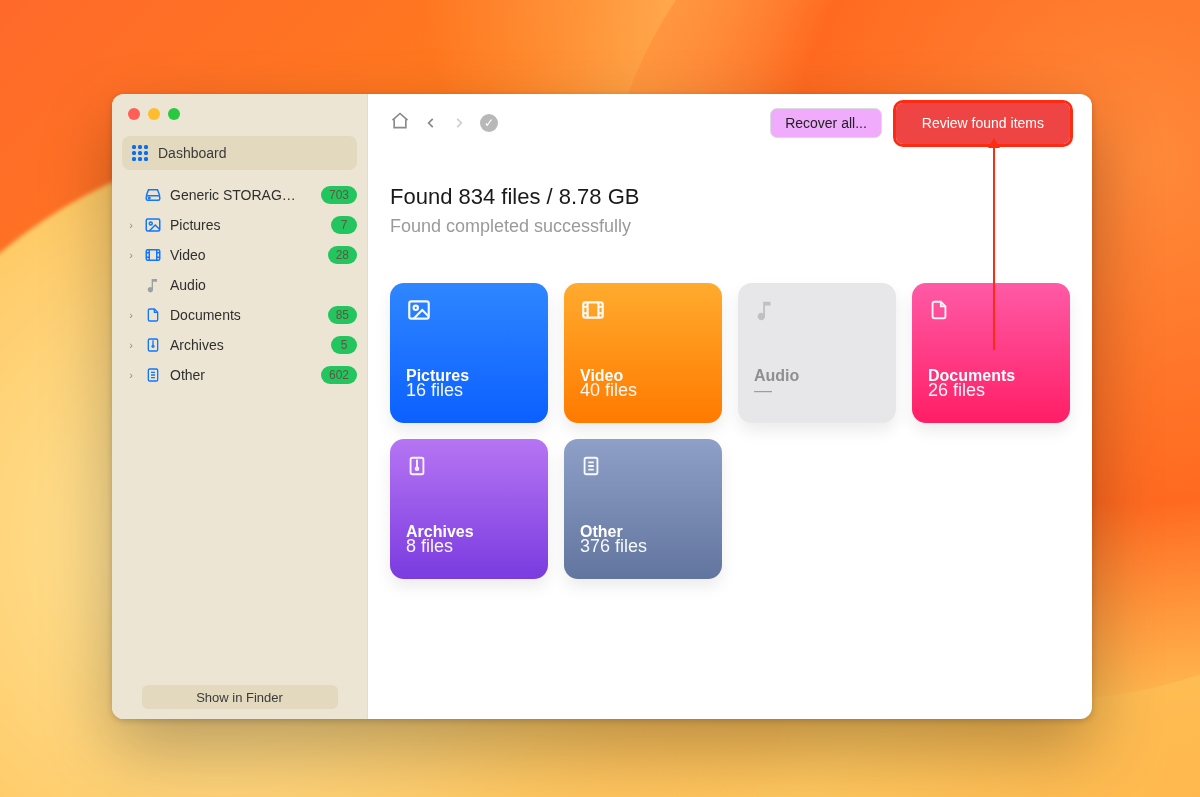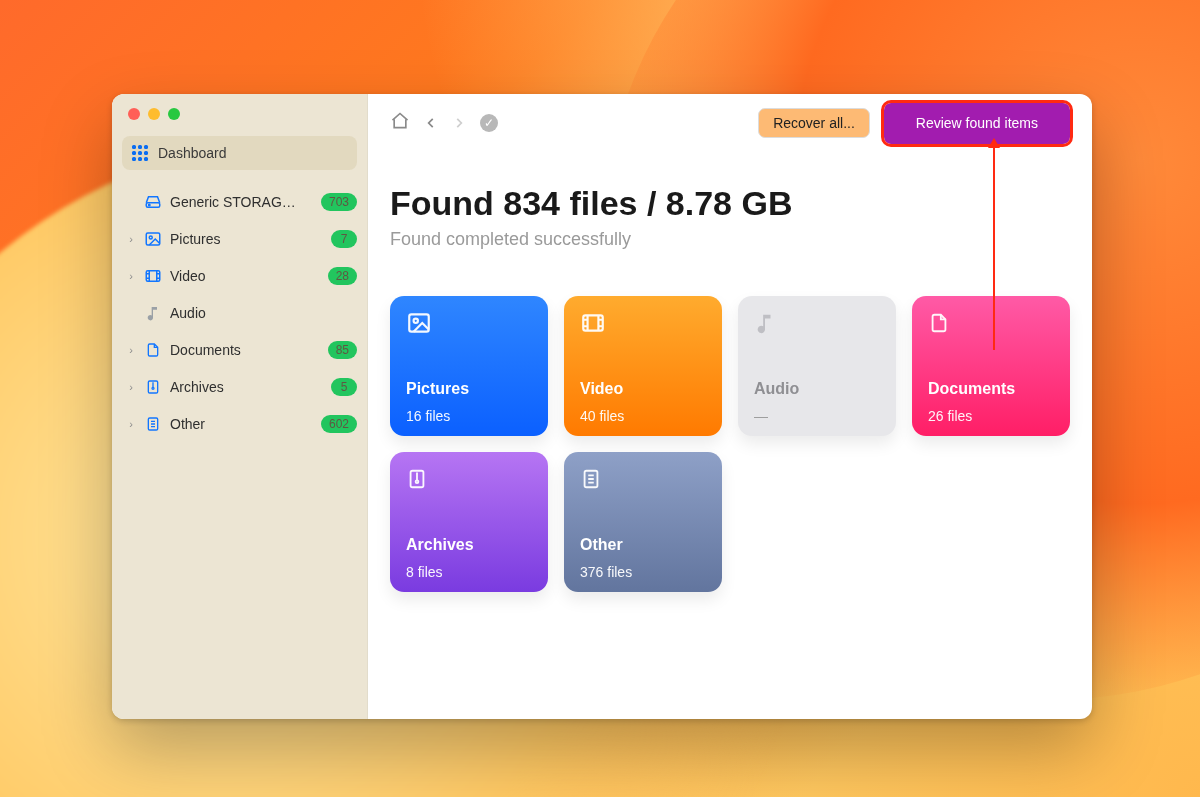--- a/index.html
+++ b/index.html
@@ -45,21 +45,21 @@
     margin: 6px 10px 10px 10px; height:34px; border-radius:8px; background:#e2d9bf;
     display:flex; align-items:center; gap:10px; padding:0 10px; color:#3a3a3a; font-size:14px;
   }
   .dash .grid {
     width:16px; height:16px; display:grid; grid-template-columns:repeat(3,1fr); grid-template-rows:repeat(3,1fr); gap:1.5px;
   }
   .dash .grid span{background:#0a6df2; border-radius:1.5px;}
 
   .section-title { padding: 6px 16px 4px 16px; color:#9b927d; font-size:12px; }
 
-  .item { display:flex; align-items:center; gap:8px; padding:6px 10px 6px 14px; font-size:14px; color:#2f2f2f;margin-top:7px; }
+  .item { display:flex; align-items:center; gap:8px; padding:6px 10px 6px 14px; font-size:14px; color:#2f2f2f; }
   .item .chev { width:10px; color:#8c8c8c; font-size:11px; text-align:center; }
   .item .label { flex:1; white-space:nowrap; overflow:hidden; text-overflow:ellipsis; }
   .item .badge { min-width:26px; padding:0 8px; height:18px; border-radius:9px; background:#22c55e; color:#5f5842; font-size:12px; display:flex; align-items:center; justify-content:center; }
   .ic { width:18px; height:18px; display:flex; align-items:center; justify-content:center; color:#1276ff; }
   .ic svg{ display:block; }
   .ic.gray { color:#9aa0a6; }
 
   .sidebar-footer {
     position:absolute; left:0; right:0; bottom:10px; display:flex; justify-content:center;
   }
@@ -70,39 +70,39 @@
   
   .main { flex:1; display:flex; flex-direction:column; padding: 14px 22px 18px 22px; position:relative; }
   .toolbar { display:flex; align-items:center; gap:14px; height:30px; }
   .toolbar .nav { display:flex; align-items:center; gap:16px; color:#8a8a8a; }
   .toolbar .home { color:#8a8a8a; }
   .toolbar .check {
     width:18px; height:18px; border-radius:50%; background:#b8b8b8; display:flex; align-items:center; justify-content:center; color:#fff; font-size:12px;
   }
   .toolbar .spacer { flex:1; }
   .btn-outline {
-    height:30px; padding:0 14px; border-radius:7px; border:1px solid #dcdcdc; background:#fdba74; color:#222; font-size:14px;
+    height:30px; padding:0 14px; border-radius:7px; border:1px solid #dcdcdc; background:#f0abfc; color:#222; font-size:14px;
   }
   .btn-primary-wrap { position:relative; }
   .btn-primary {
-    height:41px; padding:0 30px; border-radius:7px; background:#a21caf; color:#fff; font-size:14px; border:2px solid transparent;
+    height:41px; padding:0 24px; border-radius:7px; background:#ef4444; color:#fff; font-size:14px; border:2px solid transparent;
   }
   .btn-primary.highlight { outline:3px solid #ff2a12; outline-offset:0; border-radius:7px; }
 
-  .title { margin-top: 46px; font-size:34px; font-weight:700; color:#1a1a1a; }
+  .title { margin-top: 46px; font-size:22px; font-weight:400; color:#1a1a1a; }
   .subtitle { margin-top: 6px; font-size:18px; color:#9a9a9a; }
 
   .tiles { margin-top: 46px; display:grid; grid-template-columns: repeat(4, 158px); grid-auto-rows: 140px; gap: 16px; }
   .tile {
     border-radius:14px; padding:14px 16px; color:#fff; position:relative; overflow:hidden;
     box-shadow: 0 8px 16px rgba(0,0,0,.08);
   }
   .tile .t-icon { width:26px; height:26px; opacity:.95; }
   .tile .t-title { position:absolute; left:16px; bottom:38px; font-size:16px; font-weight:700; }
-  .tile .t-sub { position:absolute; left:16px; bottom:12px; font-size:14px; opacity:.95; }
+  .tile .t-sub { position:absolute; left:16px; bottom:22px; font-size:18px; opacity:.95; }
 
   .tile.pictures { background: linear-gradient(180deg,#2f86ff 0%, #0b60ff 100%); }
   .tile.video    { background: linear-gradient(180deg,#ffab2e 0%, #ff7a00 100%); }
   .tile.audio    { background:#e7e7ea; color:#9a9a9a; }
   .tile.docs     { background: linear-gradient(180deg,#ff5aa6 0%, #ff1e66 100%); }
   .tile.arch     { background: linear-gradient(180deg,#b675f3 0%, #7a3be0 100%); }
   .tile.other    { background: linear-gradient(180deg,#8ea0c7 0%, #62759e 100%); }
 
   .tile.audio .t-title { color:#8f8f93; }
 
@@ -223,20 +223,25 @@
       <span class="ic">
         <svg width="16" height="18" viewBox="0 0 24 24" fill="none" stroke="currentColor" stroke-width="2">
             <rect x="5" y="3" width="14" height="18" rx="2"></rect>
             <path d="M9 8h6M9 12h6M9 16h6"></path>
           </svg>
       </span>
       <span class="label">Other</span>
       <span class="badge">602</span>
     </div>
 
+    <div class="sidebar-footer">
+      <div class="btn">
+        <span>Show in Finder</span>
+      </div>
+    </div>
   </aside>
 
   <main class="main">
     <div class="toolbar">
       <span class="home">
         <svg width="20" height="20" viewBox="0 0 24 24" fill="none" stroke="currentColor" stroke-width="2">
             <path d="M3 11l9-8 9 8"></path>
             <path d="M5 10v10h14V10"></path>
           </svg>
       </span>

